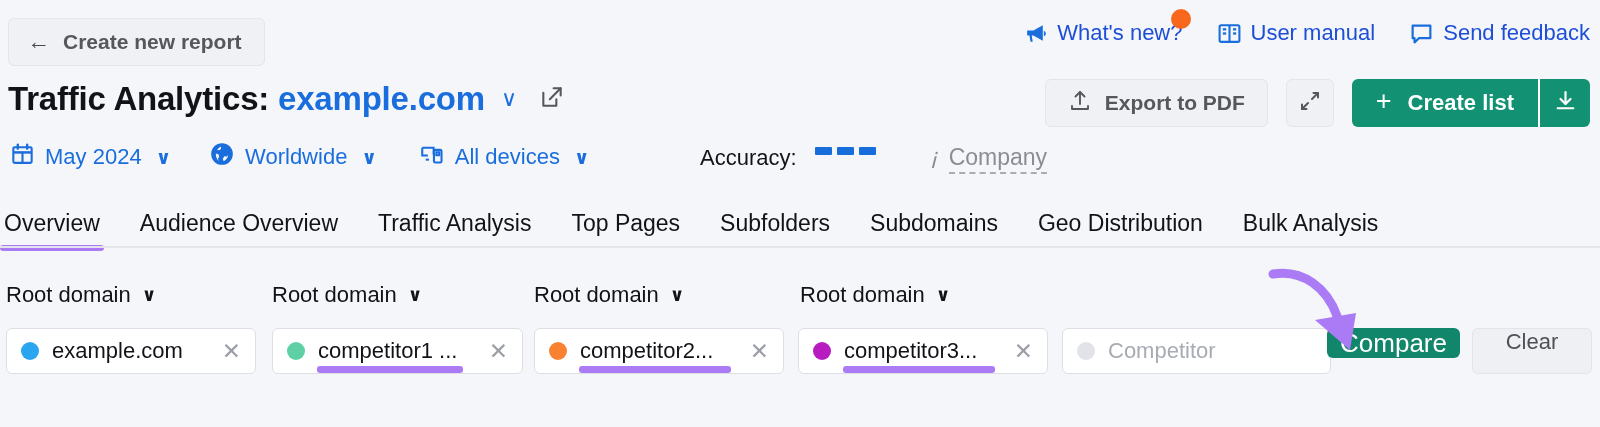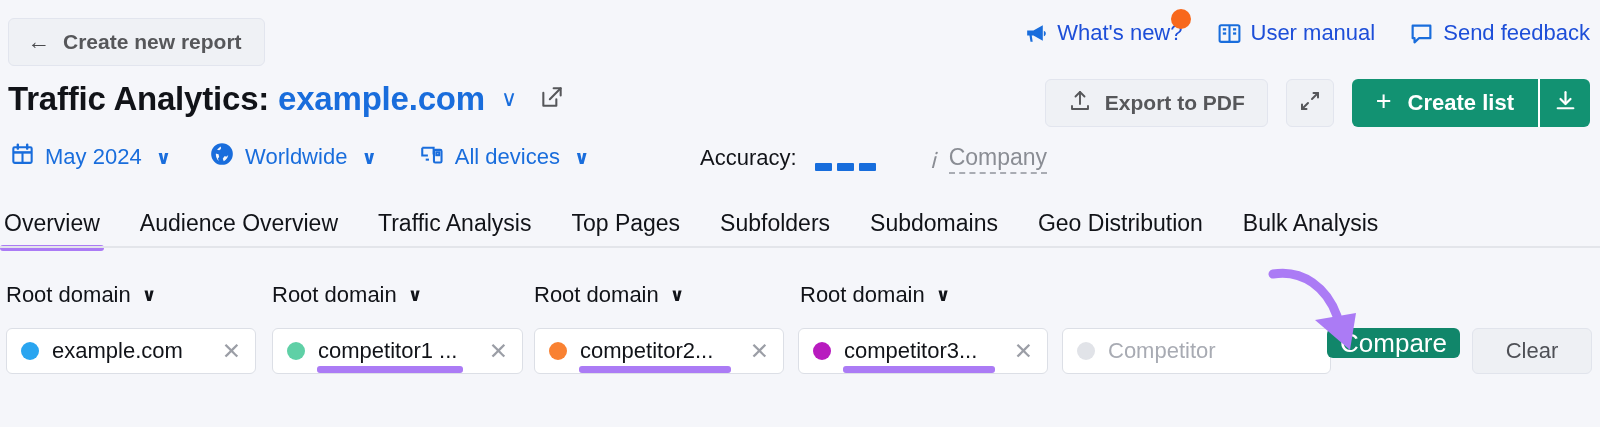--- a/index.html
+++ b/index.html
@@ -65,21 +65,21 @@
     border-left:2px solid #ffffff;
     display:flex;align-items:center;justify-content:center;cursor:pointer;box-sizing:border-box;
   }
 
   
   .filters{position:absolute;left:10px;top:141px;display:flex;align-items:center;}
   .filt{display:inline-flex;align-items:center;gap:10px;color:#196ddc;font-size:22px;cursor:pointer;white-space:nowrap;}
   .filt .cv{font-size:19px;line-height:1;margin-left:4px;font-weight:700;}
   .gap1{width:38px;}
   .gap2{width:42px;}
-  .accuracy{position:absolute;left:700px;top:145px;display:flex;align-items:flex-end;gap:18px;}
+  .accuracy{position:absolute;left:700px;top:145px;display:flex;align-items:flex-start;gap:18px;}
   .acc-lbl{font-size:22px;color:#111318;white-space:nowrap;}
   .acc-bars{display:flex;gap:5px;align-items:center;margin-top:2px;}
   .acc-bars i{display:block;width:17px;height:8px;background:#176ddc;border-radius:1px;}
   .company{position:absolute;left:930px;top:144px;display:flex;align-items:center;gap:13px;}
   .i-icon{font-size:22px;color:#8a8d94;font-style:italic;font-family:"Liberation Serif",serif;}
   .company-txt{
     font-size:23px;color:#8a8d94;
     border-bottom:2px dashed #a9acb3;padding-bottom:1px;cursor:pointer;
   }
 
@@ -125,21 +125,21 @@
   .btn-compare{
     position:absolute;height:30px;box-sizing:border-box;
     background:#11866a;color:#fff;border:none;border-radius:6px;
     font-size:26px;font-family:"Liberation Sans",sans-serif;
     cursor:pointer;display:flex;align-items:center;justify-content:center;
   }
   .btn-clear{
     position:absolute;height:46px;box-sizing:border-box;
     background:#eef0f4;color:#4e5056;border:1px solid #e1e4ec;border-radius:6px;
     font-size:22px;font-family:"Liberation Sans",sans-serif;
-    cursor:pointer;display:flex;align-items:center;justify-content:center;
+    cursor:pointer;display:flex;align-items:flex-start;justify-content:center;
   }
 
   
   .anno-arrow{position:absolute;left:1255px;top:258px;pointer-events:none;}
 </style>
 </head>
 <body>
 
 <div class="page">
 

